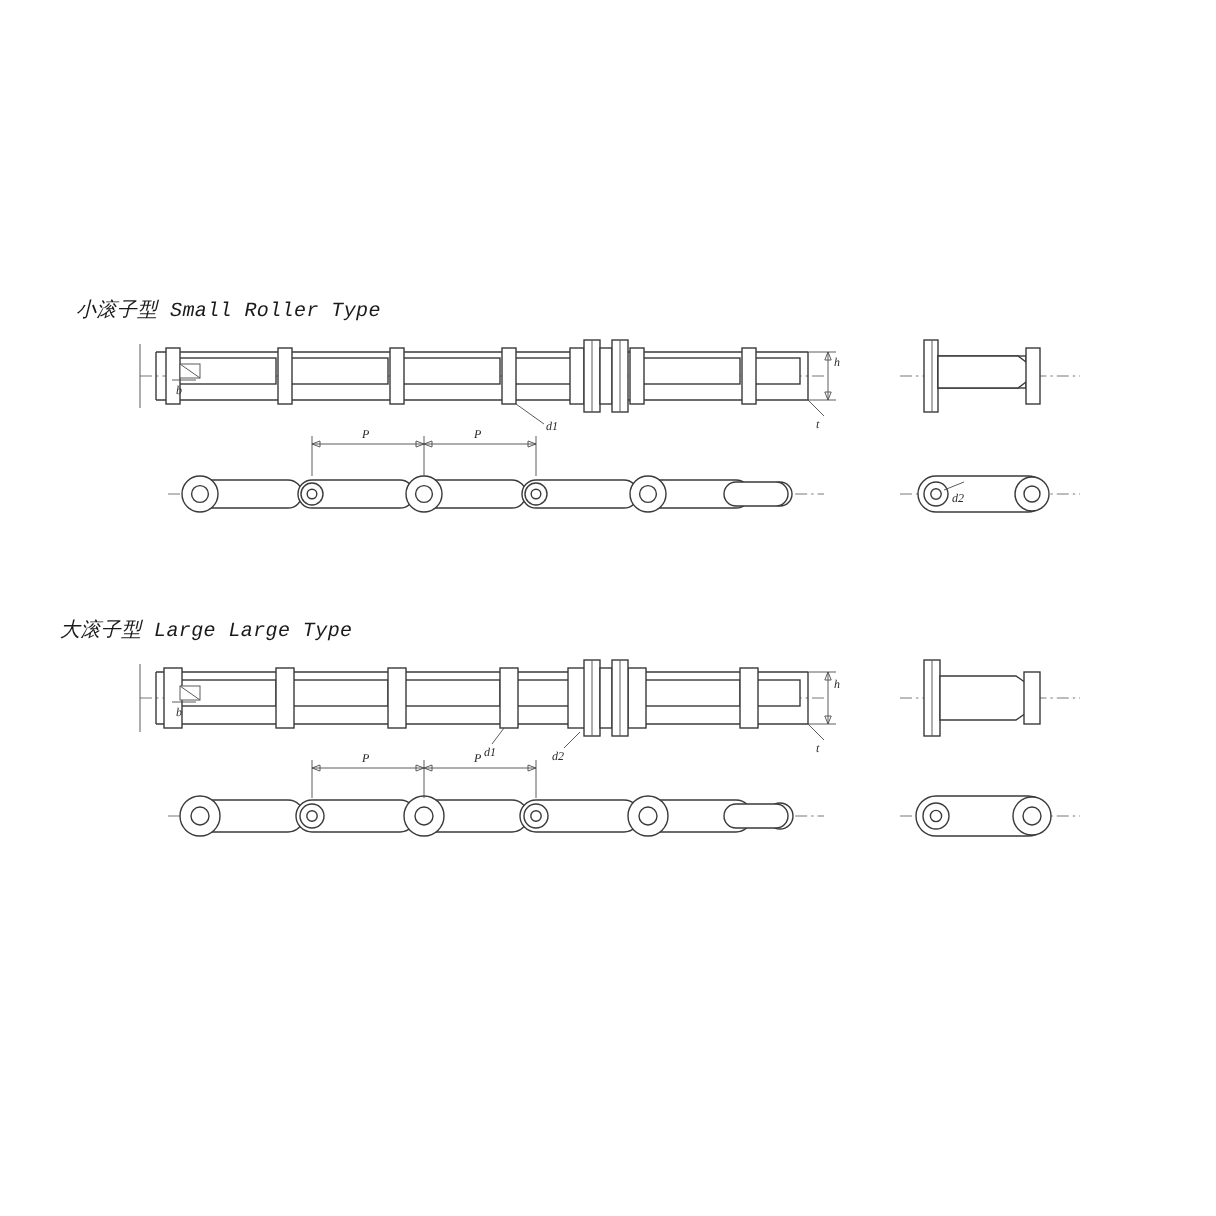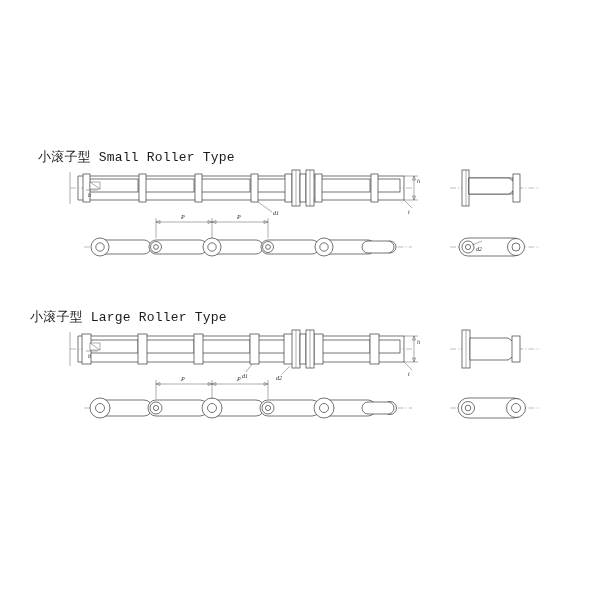--- a/index.html
+++ b/index.html
@@ -15,24 +15,25 @@
   }
   #canvas {
     position: relative;
     width: 608px;
     height: 608px;
     background: #ffffff;
   }
   .section-title {
     position: absolute;
     font-family: "Liberation Mono", monospace;
-    font-size: 13px;
+    font-size: 10px;
     color: #1a1a1a;
     white-space: nowrap;
     letter-spacing: 0.2px;
+    font-style: italic;
   }
   #title-small { left: 38px; top: 148px; }
   #title-large { left: 30px; top: 308px; }
 
   svg { position: absolute; left: 0; top: 0; }
   .ln  { stroke: #3a3a3a; stroke-width: 0.7; fill: none; }
   .ln-thin { stroke: #5a5a5a; stroke-width: 0.5; fill: none; }
   .ln-dim { stroke: #4a4a4a; stroke-width: 0.45; fill: none; }
   .ln-center {
     stroke: #6a6a6a; stroke-width: 0.45; fill: none;
@@ -46,21 +47,21 @@
     fill: #2a2a2a;
   }
 </style>
 </head>
 <body>
 
 <div id="canvas">
 
   <div class="section-title" id="title-small">小滚子型 Small Roller Type</div>
 
-  <div class="section-title" id="title-large">小滚子型 Large Roller Type</div>
+  <div class="section-title" id="title-large">大滚子型 Large Large Type</div>
 
   <svg width="608" height="608">
 
     <g>
 
       <line class="ln" x1="78" y1="176" x2="404" y2="176"></line>
       <line class="ln" x1="78" y1="200" x2="404" y2="200"></line>
       <line class="ln-center" x1="70" y1="188" x2="412" y2="188"></line>
 
       <line class="ln" x1="78" y1="176" x2="78" y2="200"></line>

